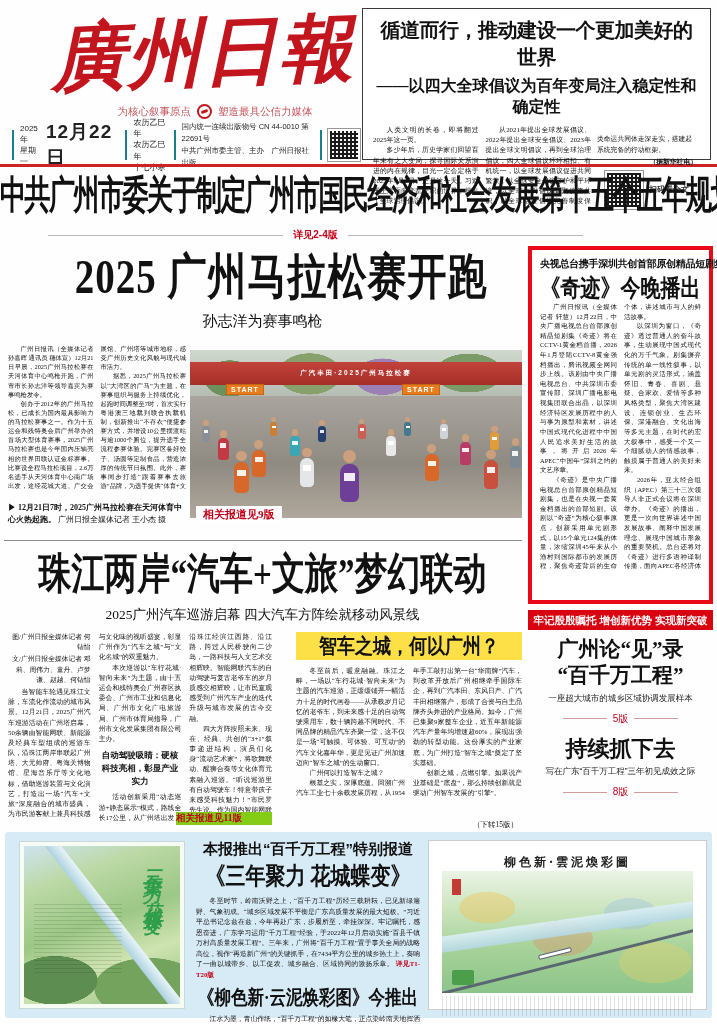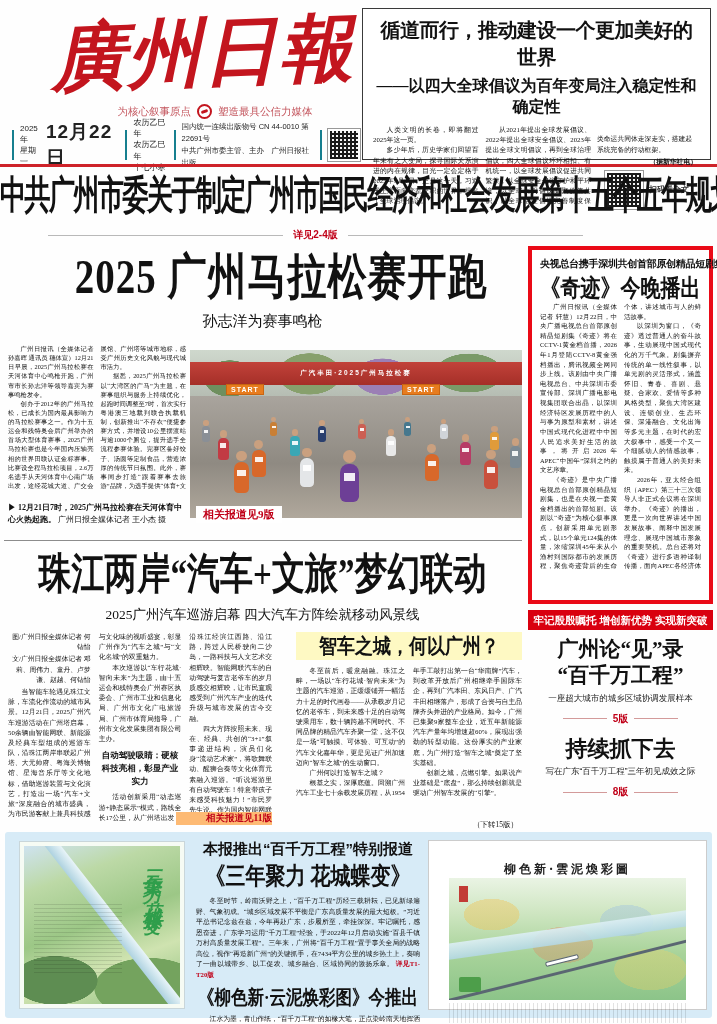--- a/index.html
+++ b/index.html
@@ -89,26 +89,26 @@
 
   
   .divider2 { left:4px; top:540px; width:518px; height:1px; background:#8c8c8c; }
   .auto-h2 { left:0; top:552px; width:525px; }
   .auto-h2 .tall { font-family:"Liberation Serif",serif; font-weight:900; font-size:33px; transform:scaleY(1.3); }
   .auto-sub { left:0; top:606px; width:525px; font-size:13.5px; font-family:"Liberation Serif",serif; }
   .auto-cols { left:8px; top:632px; width:264px; height:194px; column-count:3; column-gap:8px; overflow:hidden;
     font-size:6.8px; line-height:1.5; text-align:justify; font-family:"Liberation Serif",serif; }
   .byline { text-align:right; text-indent:0; margin-bottom:2px; }
   .crosshead { font-weight:bold; font-size:8.5px; text-align:center; margin:5px 0; break-inside:avoid; text-indent:0; }
-  .auto-see { left:176px; top:812px; width:96px; text-align:right; color:#c00018; font-weight:bold; font-size:9.5px;
-    background:#fdba74; font-family:"Liberation Serif",serif; }
+  .auto-see { left:176px; top:812px; width:96px; color:#c00018; font-weight:bold; font-size:9.5px;
+    background:#84cc16; font-family:"Liberation Serif",serif; }
 
   
   .smart-box { left:296px; top:632px; width:226px; height:198px; }
-  .smart-band { height:28px; background:#fef9c3; display:flex; align-items:center; justify-content:center; }
+  .smart-band { height:28px; background:#fde047; display:flex; align-items:center; justify-content:center; }
   .smart-band .tall { font-family:"Liberation Serif",serif; font-weight:900; font-size:18px; transform:scaleY(1.15); }
   .smart-body { margin-top:6px; height:150px; column-count:2; column-gap:8px; overflow:hidden;
     font-size:6.8px; line-height:1.5; text-align:justify; font-family:"Liberation Serif",serif; }
   .smart-cont { position:absolute; right:4px; bottom:0; font-size:7.5px; font-family:"Liberation Serif",serif; }
 
   
   .qiji-box { left:528px; top:246px; width:185px; height:358px; border:4px solid #ea0a17; background:#fff; padding:7px 8px; }
   .qiji-kicker { font-weight:900; font-size:10px; text-align:center; white-space:nowrap; letter-spacing:-0.3px;
     font-family:"Liberation Serif",serif; }
   .qiji-headline { text-align:center; margin:4px 0 0; }
@@ -119,21 +119,21 @@
   
   .slogan-banner { left:528px; top:610px; width:185px; height:20px; background:#d9000f; color:#fff;
     font-weight:bold; font-size:10.5px; line-height:20px; text-align:center; white-space:nowrap; }
   .bqw { left:528px; top:636px; width:185px; text-align:center; }
   .bqw-h { font-family:"Liberation Serif",serif; font-weight:900; line-height:1.25; }
   .bqw-h.s21 { font-size:21px; }
   .bqw-h.s22 { font-size:22px; }
   .bqw-sub { font-size:8.5px; color:#222; margin-top:4px; }
   .badge-row { display:flex; align-items:center; justify-content:center; gap:6px; margin:7px 0 9px; }
   .badge-row::before,.badge-row::after { content:""; height:1px; width:44px; background:#d39a9a; }
-  .badge-row .pg { color:#c00018; font-weight:bold; font-size:10px; }
+  .badge-row .pg { color:#c00018; font-weight:normal; font-size:10px; }
 
   
   .bottom-panel { left:5px; top:832px; width:707px; height:186px; background:#d7ebf7; border-radius:3px; }
   .poster { left:19px; top:841px; width:166px; height:168px; background:#f6fbf4; border:1px solid #c9d6da; padding:4px; }
   .poster-art { position:absolute; inset:4px; overflow:hidden;
     background:
       radial-gradient(70px 40px at 20% 85%, #5e8d52 0 60%, transparent 61%),
       radial-gradient(90px 50px at 80% 90%, #74a35e 0 60%, transparent 61%),
       linear-gradient(160deg,#cfe3f0 0%,#bcd9a6 22%,#9cc786 48%,#cfe3b0 70%,#8fbf7e 100%); }
   .poster-river { position:absolute; width:240px; height:13px; left:-36px; top:64px; transform:rotate(52deg);
@@ -141,21 +141,21 @@
   .poster-textlines { position:absolute; left:10px; top:58px; width:88px; height:72px; background:
     repeating-linear-gradient(#00000033 0 1px, transparent 1px 4px); opacity:.55; }
   .poster-title { position:absolute; right:16px; top:10px; writing-mode:vertical-rl;
     font-family:"DejaVu Serif",serif; font-weight:bold; font-style:italic; font-size:18px; letter-spacing:5px; color:#2f9e4b; }
   .mid-col { left:196px; top:840px; width:224px; text-align:center; }
   .mid-kicker { font-size:15px; font-weight:bold; }
   .mid-h1 { font-family:"Liberation Serif",serif; font-weight:900; font-size:20px; white-space:nowrap; margin:4px 0 6px; display:inline-block; transform:scaleY(1.2); }
   .mid-body { font-size:6.8px; line-height:1.55; text-align:justify; text-indent:2em; font-family:"Liberation Serif",serif; }
   .see-red { color:#c00018; font-weight:bold; }
   .mid-h2 { font-family:"Liberation Serif",serif; font-weight:900; font-size:16.5px; white-space:nowrap; margin:7px 0 5px; display:inline-block; transform:scaleY(1.2); }
-  .painting { left:428px; top:840px; width:279px; height:170px; background:#fff; border:1px solid #ccc; padding:20px; }
+  .painting { left:428px; top:840px; width:279px; height:170px; background:#fff; border:1px solid #ccc; padding:13px; }
   .painting-title { text-align:center; font-family:"DejaVu Serif",serif; font-weight:bold; font-size:12px; letter-spacing:3px; color:#222; height:17px; }
   .painting-art { position:relative; height:122px; overflow:hidden;
     background:
       radial-gradient(46px 26px at 18% 30%, #f2c14e66 0 60%, transparent 61%),
       radial-gradient(50px 30px at 48% 55%, #e2845f55 0 60%, transparent 61%),
       radial-gradient(44px 26px at 75% 35%, #9cc0e066 0 60%, transparent 61%),
       radial-gradient(60px 34px at 85% 75%, #f0d06455 0 60%, transparent 61%),
       linear-gradient(#eaf4e4 0%, #cfe6c2 28%, #a8d39a 62%, #8cc489 100%); }
   .painting-river { position:absolute; width:320px; height:16px; left:-20px; top:46px; transform:rotate(-8deg);
     background:linear-gradient(#ddeff5,#b4d8e4); border-radius:10px; opacity:.9; }

